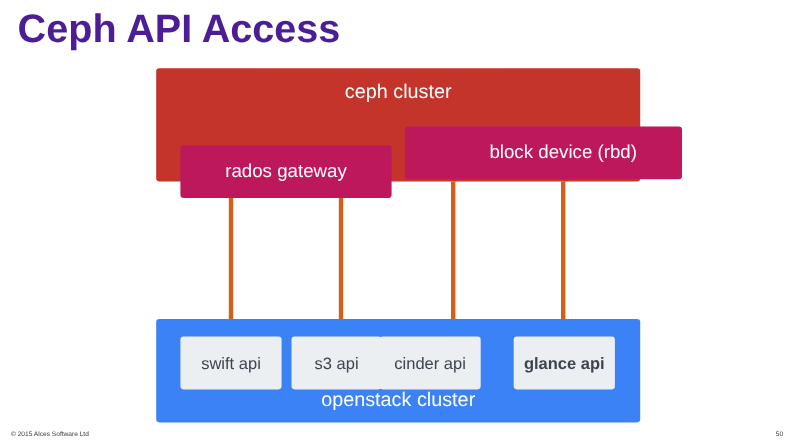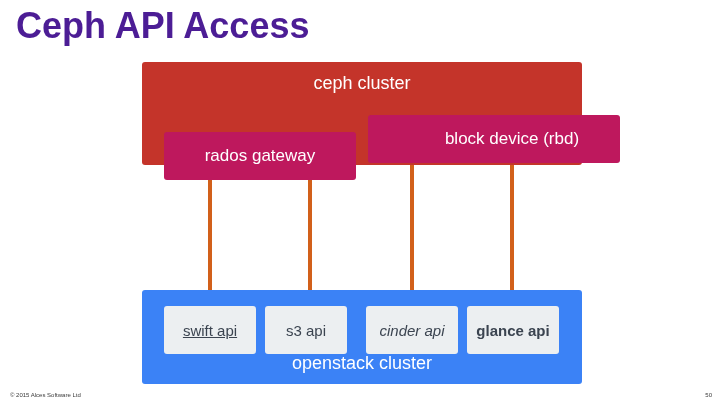--- a/index.html
+++ b/index.html
@@ -197,27 +197,27 @@
     <div class="dark-box" style="left:164px; top:132px; width:192px; height:48px;">
       <span>rados gateway</span>
     </div>
     <div class="dark-box" style="left:368px; top:115px; width:216px; height:48px;padding-left:36px;">
       <span>block device (rbd)</span>
     </div>
 
     <div class="openstack-box">
       <div class="openstack-label">openstack cluster</div>
     </div>
-    <div class="light-box" style="left:164px; top:306px; width:92px; height:48px;text-decoration:underline;">
+    <div class="light-box" style="left:164px; top:306px; width:92px; height:48px;">
       <span>swift api</span>
     </div>
     <div class="light-box" style="left:265px; top:306px; width:82px; height:48px;">
       <span>s3 api</span>
     </div>
-    <div class="light-box" style="left:366px; top:306px; width:92px; height:48px;font-style:italic;">
+    <div class="light-box" style="left:345px; top:306px; width:92px; height:48px;">
       <span>cinder api</span>
     </div>
     <div class="light-box" style="left:467px; top:306px; width:92px; height:48px;font-weight:bold;">
       <span>glance api</span>
     </div>
 
   </div>
 
   <div class="footer-left">© 2015 Alces Software Ltd</div>
   <div class="footer-right">50</div>

